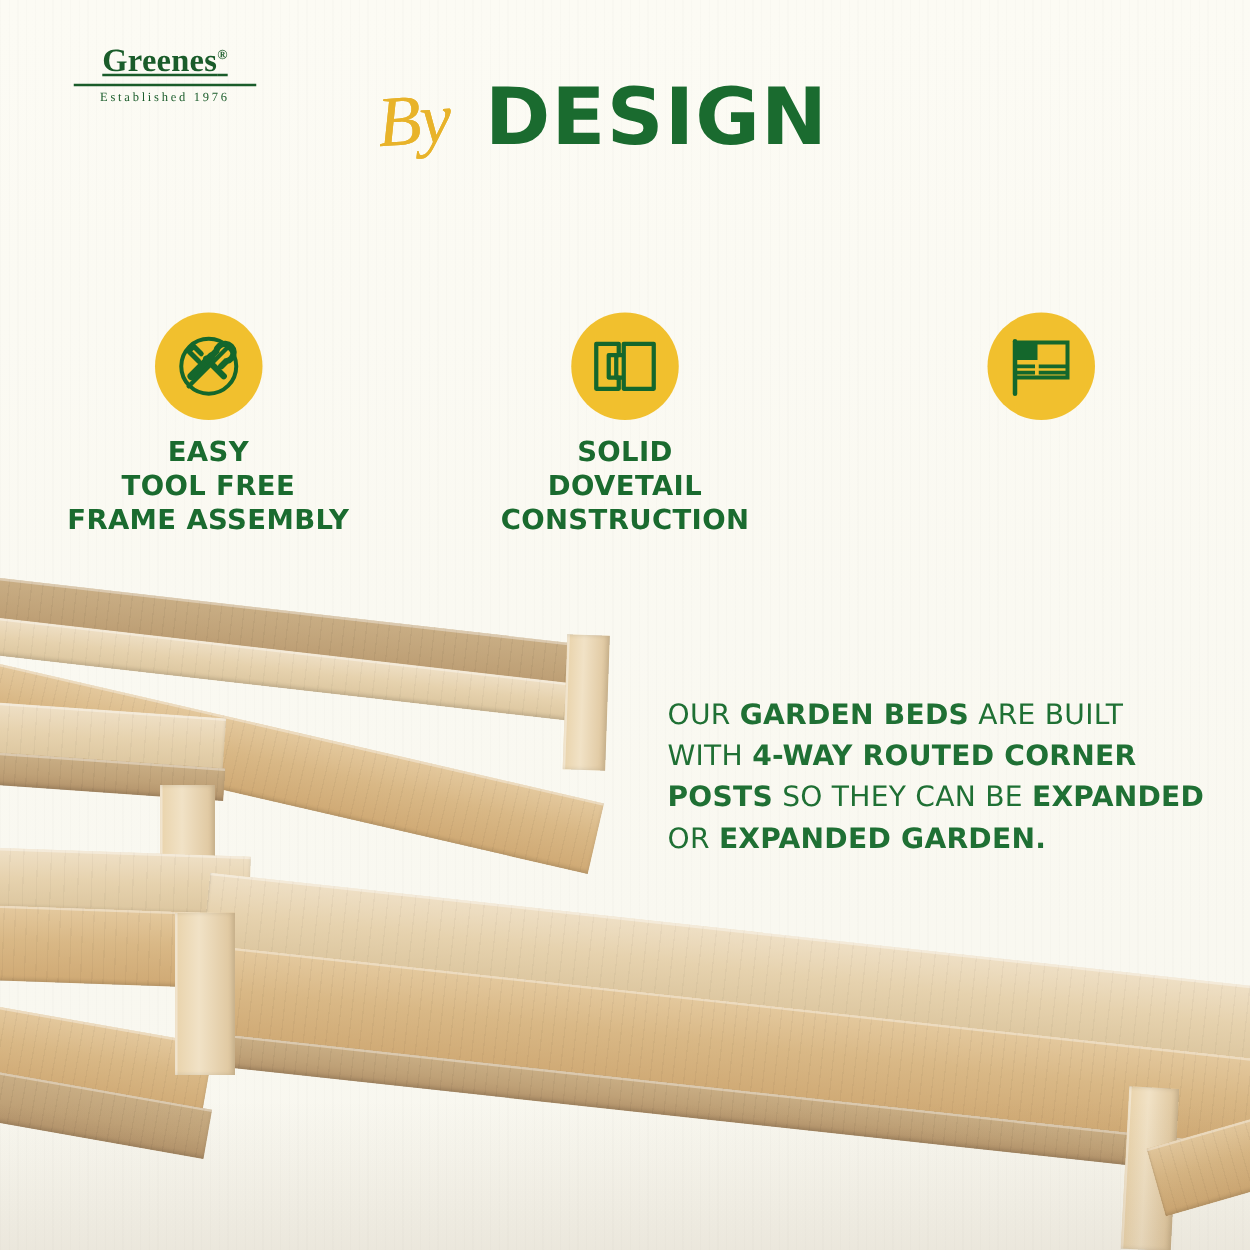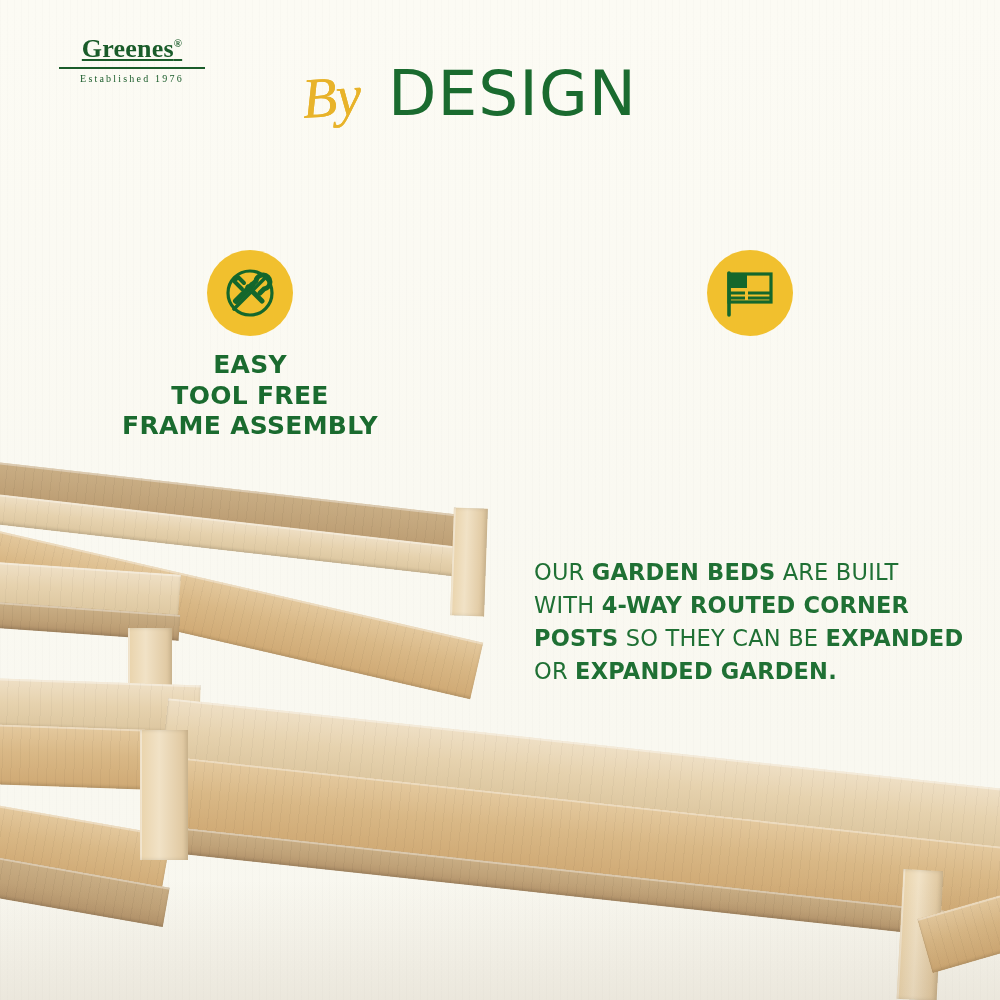--- a/index.html
+++ b/index.html
@@ -102,21 +102,21 @@
     color: #e8b32a;
     letter-spacing: -1px;
     transform: rotate(-4deg);
     text-shadow: 0 0 0 #e8b32a;
   }
   .headline-design {
     position: absolute;
     left: 118px;
     top: 4px;
     font-family: "DejaVu Sans", sans-serif;
-    font-weight: normal;
+    font-weight: bold;
     font-size: 63px;
     letter-spacing: 1px;
     color: #1a6b2f;
     line-height: 1;
   }
 
   
   .features {
     position: absolute;
     top: 250px;
@@ -136,21 +136,21 @@
     border-radius: 50%;
     background: #f1c02e;
     margin: 0 auto 14px auto;
     display: flex;
     align-items: center;
     justify-content: center;
   }
   .feature-label {
     font-family: "DejaVu Sans", sans-serif;
     font-weight: bold;
-    font-size: 25px;
+    font-size: 22px;
     line-height: 1.22;
     color: #1a6b2f;
     letter-spacing: 0.3px;
     white-space: pre-line;
   }
 
   
   .paragraph {
     position: absolute;
     left: 534px;
@@ -268,20 +268,34 @@
             <circle cx="28" cy="28" r="22" stroke-width="3.2"></circle>
             <path d="M12 44 L44 12" stroke-width="3.6"></path>
           </g>
         </svg>
       </div>
       <div class="feature-label">EASY
 TOOL FREE
 FRAME ASSEMBLY</div>
     </div>
 
+    <div class="feature">
+      <div class="feature-circle">
+        <svg width="54" height="48" viewBox="0 0 54 48">
+          <g stroke="#14672c" stroke-width="3.4" fill="none" stroke-linejoin="round">
+            <path d="M4 6 h18 v9 h-8 v18 h8 v9 H4 z"></path>
+            <path d="M50 6 H26 v36 h24 z"></path>
+            <path d="M26 15 h-6 v18 h6"></path>
+          </g>
+        </svg>
+      </div>
+      <div class="feature-label">SOLID
+DOVETAIL
+CONSTRUCTION</div>
+    </div>
 
     <div class="feature">
       <div class="feature-circle">
         <svg width="54" height="48" viewBox="0 0 54 48">
           <g stroke="#14672c" fill="none">
             <path d="M6 4 V46" stroke-width="3.6" stroke-linecap="round"></path>
             <rect x="6" y="5" width="42" height="28" stroke-width="3.2"></rect>
             <rect x="6" y="5" width="18" height="14" fill="#14672c" stroke="none"></rect>
             <path d="M25 24 H48 M25 29 H48" stroke-width="3"></path>
             <path d="M6 24 H22 M6 29 H22" stroke-width="3"></path>

